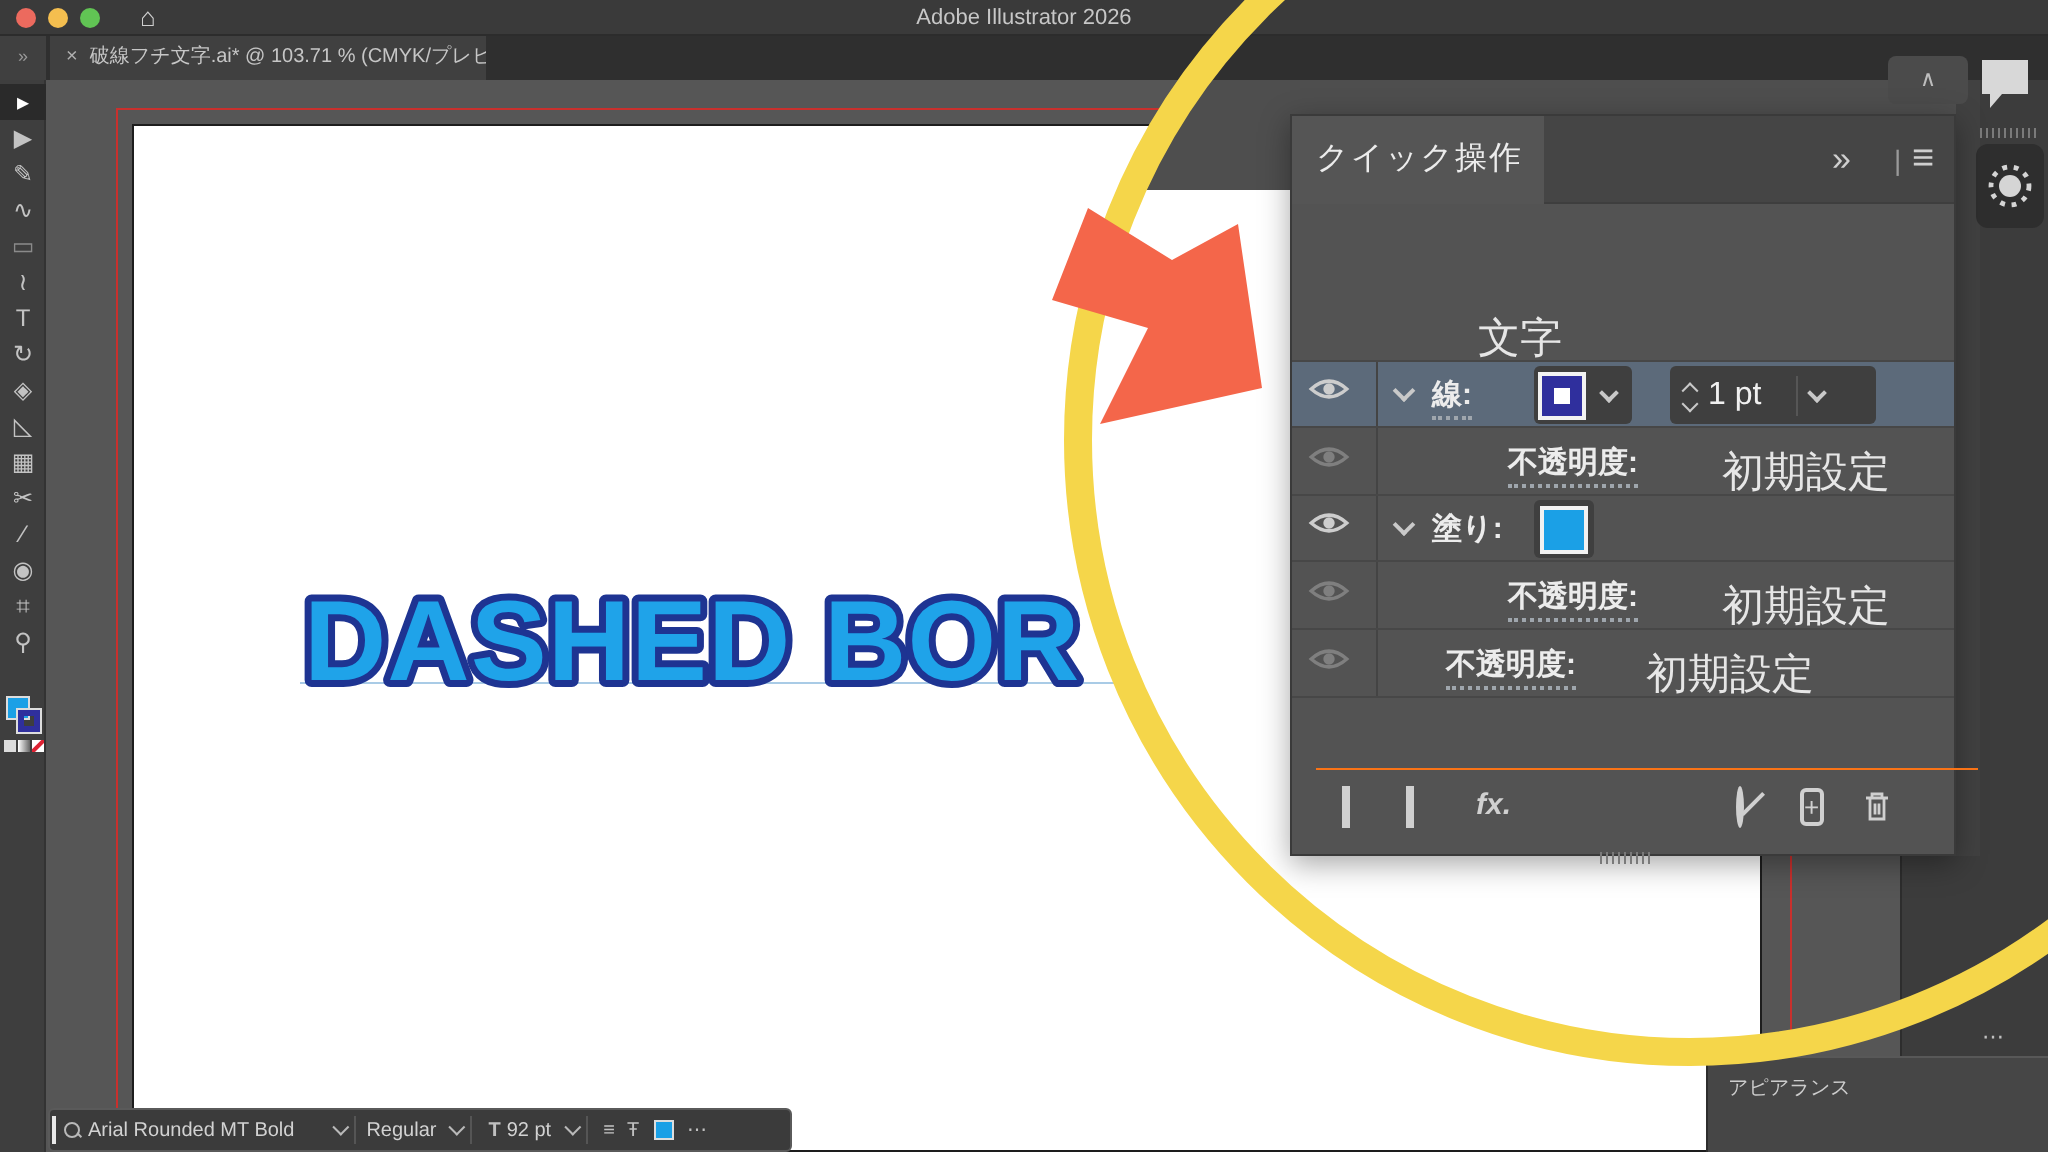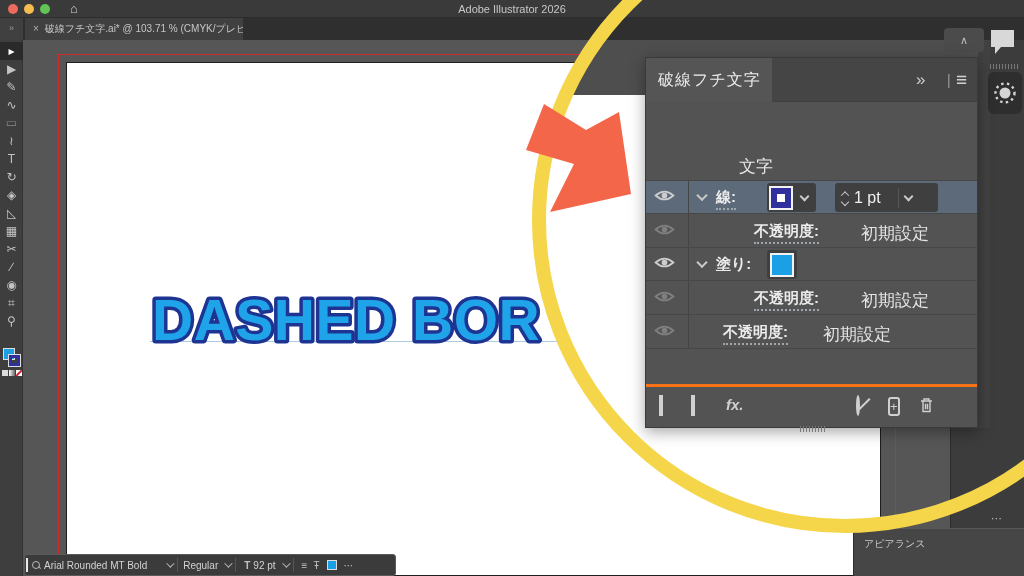--- a/index.html
+++ b/index.html
@@ -76,34 +76,34 @@
   .p-tab { position:absolute; left:0; top:0; width:126px; height:44px; background:#555555; font-size:16px; letter-spacing:1px; line-height:44px; padding-left:12px; }
   .p-men { position:absolute; top:0; height:44px; color:#cfcfcf; line-height:44px; }
   .row { position:absolute; left:0; width:100%; border-bottom:1px solid #474747; }
   .row.sel { background:#5c6a7a; }
   .eye { position:absolute; left:8px; top:50%; transform:translateY(-50%); color:#cdcdcd; }
   .eye.dim { color:#7f7f7f; }
   .vsep { position:absolute; left:42px; top:0; bottom:0; width:1px; background:#444; }
   .rchev { position:absolute; left:52px; top:50%; width:8px; height:8px; border-right:2px solid #c9c9c9; border-bottom:2px solid #c9c9c9; transform:translateY(-70%) rotate(45deg); }
   .rlabel { position:absolute; font-size:15px; font-weight:bold; color:#ececec; }
   .dotted { border-bottom:2px dotted #9fa6ad; padding-bottom:1px; }
-  .rvalue { position:absolute; font-size:17px; color:#e6e6e6; }
+  .rvalue { position:absolute; font-size:21px; color:#e6e6e6; }
   .well { position:absolute; background:#3f3f3f; border-radius:3px; display:flex; align-items:center; }
   .csw { width:24px; height:24px; border:2px solid #f2f2f2; }
   .csw.navy { background:#2F2F9D; position:relative; }
   .csw.navy::after { content:""; position:absolute; left:6px; top:6px; width:8px; height:8px; background:#fff; }
   .csw.cyan { background:#1BA0E6; }
   .wchev { width:7px; height:7px; border-right:2px solid #c9c9c9; border-bottom:2px solid #c9c9c9; transform:rotate(45deg); margin:0 8px 3px 8px; }
   .stepper { display:flex; flex-direction:column; gap:2px; margin:0 6px 0 7px; }
   .stepper i { width:6px; height:6px; border-right:1.8px solid #c9c9c9; border-bottom:1.8px solid #c9c9c9; display:block; }
   .stepper .up { transform:rotate(-135deg) translate(-1px,-1px); }
   .stepper .dn { transform:rotate(45deg); }
   .pt-val { font-size:16px; color:#f0f0f0; min-width:40px; }
   .well .divl { width:1px; height:20px; background:#565656; margin:0 4px; }
-  .p-footer { position:absolute; left:0; top:326px; width:100%; height:42px; border-top:3px solid #f97316; }
+  .p-footer { position:absolute; left:12px; top:326px; width:100%; height:42px; border-top:1px solid #f97316; }
   .fi { position:absolute; top:10px; color:#d0d0d0; }
   .sq-stroke { width:17px; height:17px; border:2px solid #d0d0d0; }
   .sq-fill { width:17px; height:17px; border:2px solid #d0d0d0; position:relative; }
   .sq-fill::after { content:""; position:absolute; inset:2px; background:#b9b9b9; }
   .fx { font-style:italic; font-size:15px; font-weight:bold; }
   .nosym { width:16px; height:16px; border:2px solid #d0d0d0; border-radius:50%; position:relative; }
   .nosym::after { content:""; position:absolute; left:-1px; top:6px; width:15px; height:2px; background:#d0d0d0; transform:rotate(-45deg); }
   .plusbox { width:16px; height:16px; border:2px solid #d0d0d0; border-radius:3px; color:#d0d0d0; font-size:13px; line-height:12px; text-align:center; }
   .grip { position:absolute; left:154px; top:368px; width:26px; height:6px;
      background:repeating-linear-gradient(90deg,#7a7a7a 0 1px,transparent 1px 3px); }
@@ -208,21 +208,21 @@
   <div class="abs dock-handle"></div>
   <div class="abs wheel-btn">
     <svg width="26" height="26">
       <circle cx="13" cy="13" r="9.5" fill="none" stroke="#d5d5d5" stroke-width="2.4" stroke-dasharray="2.4 3.4"></circle>
       <circle cx="13" cy="13" r="5.5" fill="#d5d5d5"></circle>
     </svg>
   </div>
 
   <div class="abs panel">
     <div class="p-header">
-      <div class="p-tab">破線フチ文字</div>
+      <div class="p-tab">クイック操作</div>
       <div class="p-men" style="left:270px; font-size:17px; letter-spacing:-2px">»</div>
       <div class="p-men" style="left:301px; font-size:14px; color:#9a9a9a">|</div>
       <div class="p-men" style="left:310px; font-size:19px">≡</div>
     </div>
 
 
     <div class="row" style="top:89px; height:34px">
       <span class="rvalue" style="left:93px; top:8px">文字</span>
     </div>
 

